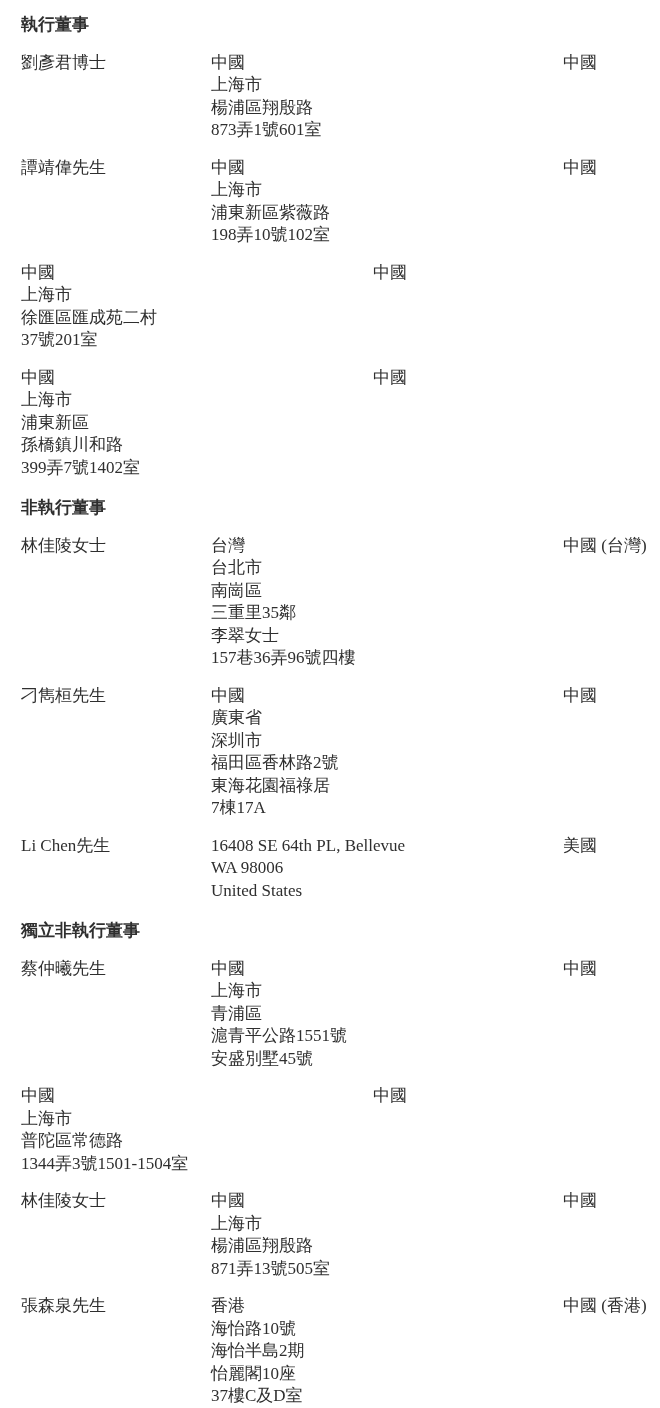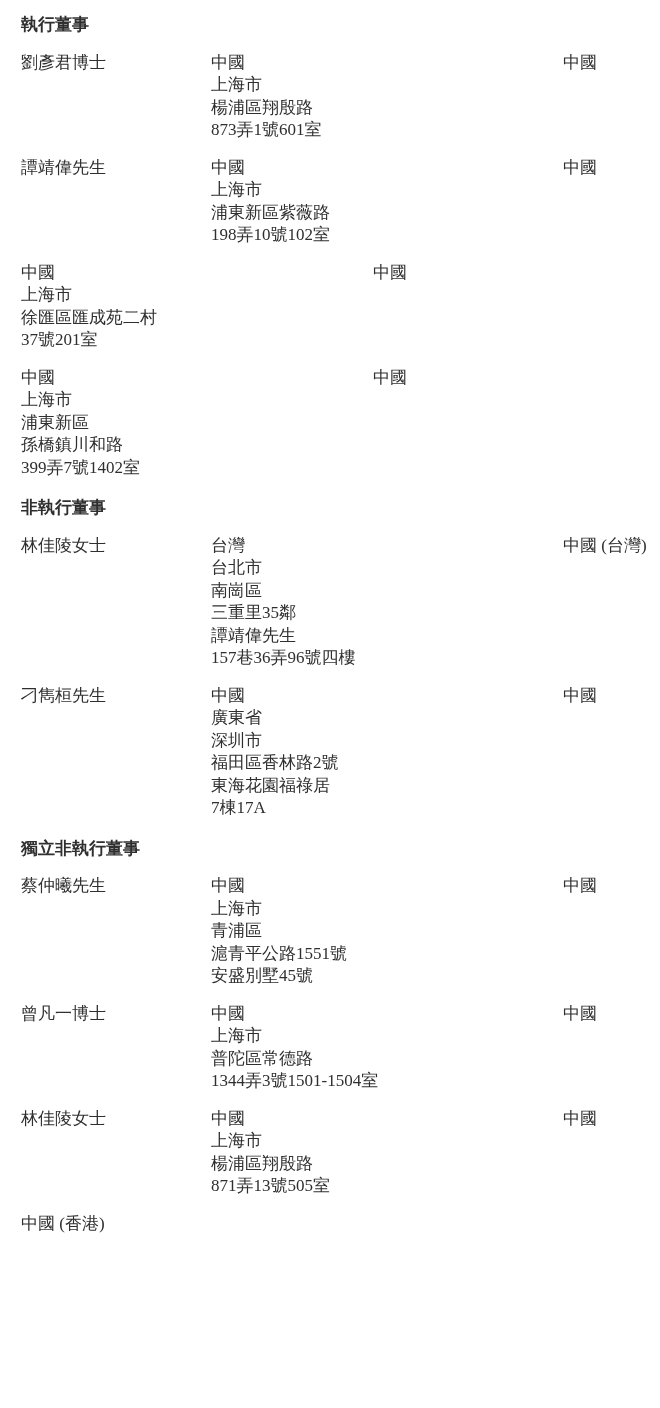--- a/index.html
+++ b/index.html
@@ -90,64 +90,76 @@
   </div>
 
   <div class="section-heading">非執行董事</div>
 
   <div class="entry">
     <div class="name">林佳陵女士</div>
     <div class="address">台灣
 台北市
 南崗區
 三重里35鄰
-譚靖偉先生
+李翠女士
 157巷36弄96號四樓</div>
     <div class="nationality">中國 (台灣)</div>
   </div>
 
   <div class="entry">
     <div class="name">刁雋桓先生</div>
     <div class="address">中國
 廣東省
 深圳市
 福田區香林路2號
 東海花園福祿居
 7棟17A</div>
     <div class="nationality">中國</div>
   </div>
 
+  <div class="entry">
+    <div class="name">Li Chen先生</div>
+    <div class="address">16408 SE 64th PL, Bellevue
+WA 98006
+United States</div>
+    <div class="nationality">美國</div>
+  </div>
 
   <div class="section-heading">獨立非執行董事</div>
 
   <div class="entry">
     <div class="name">蔡仲曦先生</div>
     <div class="address">中國
 上海市
 青浦區
 滬青平公路1551號
 安盛別墅45號</div>
     <div class="nationality">中國</div>
   </div>
 
   <div class="entry">
-    <div class="name">曾凡一博士</div>
     <div class="address">中國
 上海市
 普陀區常德路
 1344弄3號1501-1504室</div>
     <div class="nationality">中國</div>
   </div>
 
   <div class="entry">
     <div class="name">林佳陵女士</div>
     <div class="address">中國
 上海市
 楊浦區翔殷路
 871弄13號505室</div>
     <div class="nationality">中國</div>
   </div>
 
   <div class="entry">
+    <div class="name">張森泉先生</div>
+    <div class="address">香港
+海怡路10號
+海怡半島2期
+怡麗閣10座
+37樓C及D室</div>
     <div class="nationality">中國 (香港)</div>
   </div>
 
 </div>
 
 </body></html>

